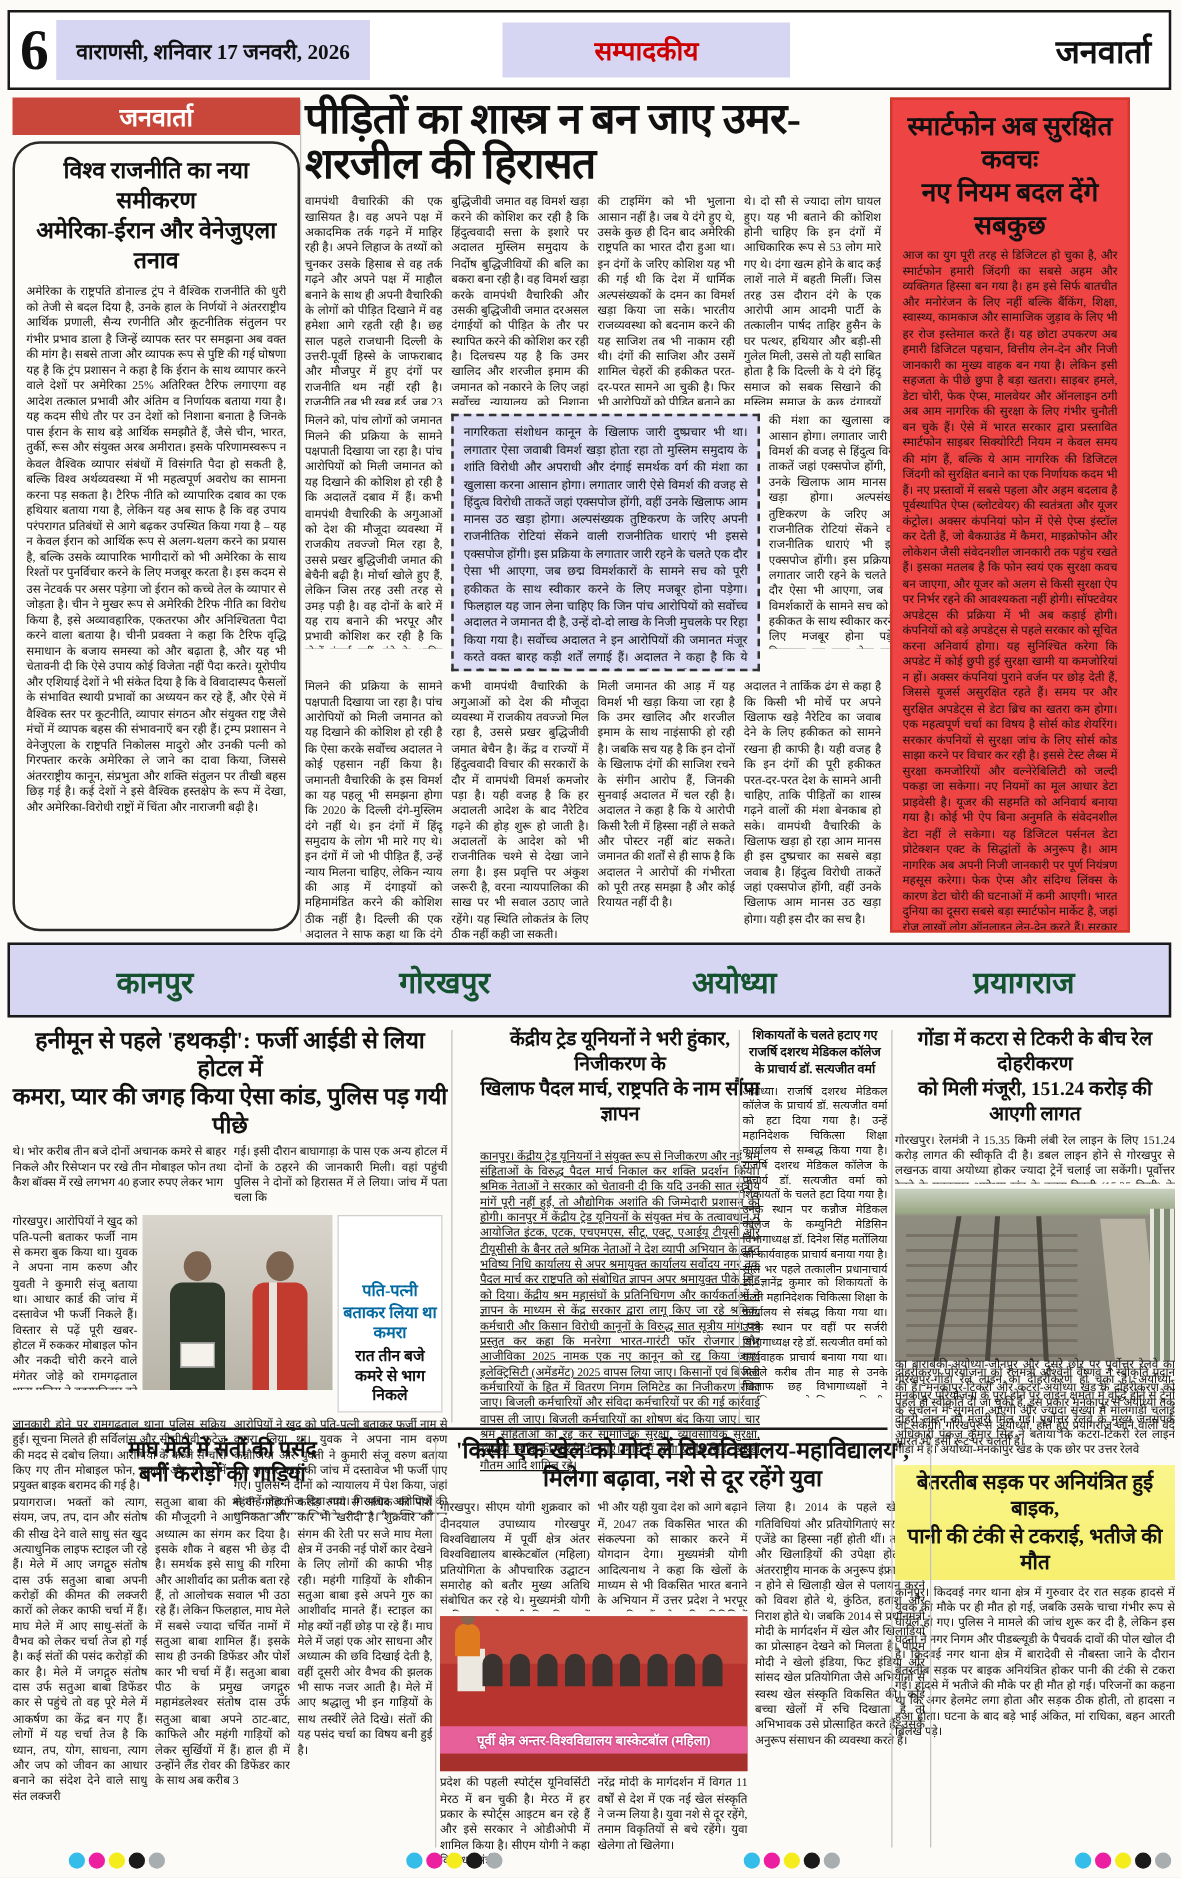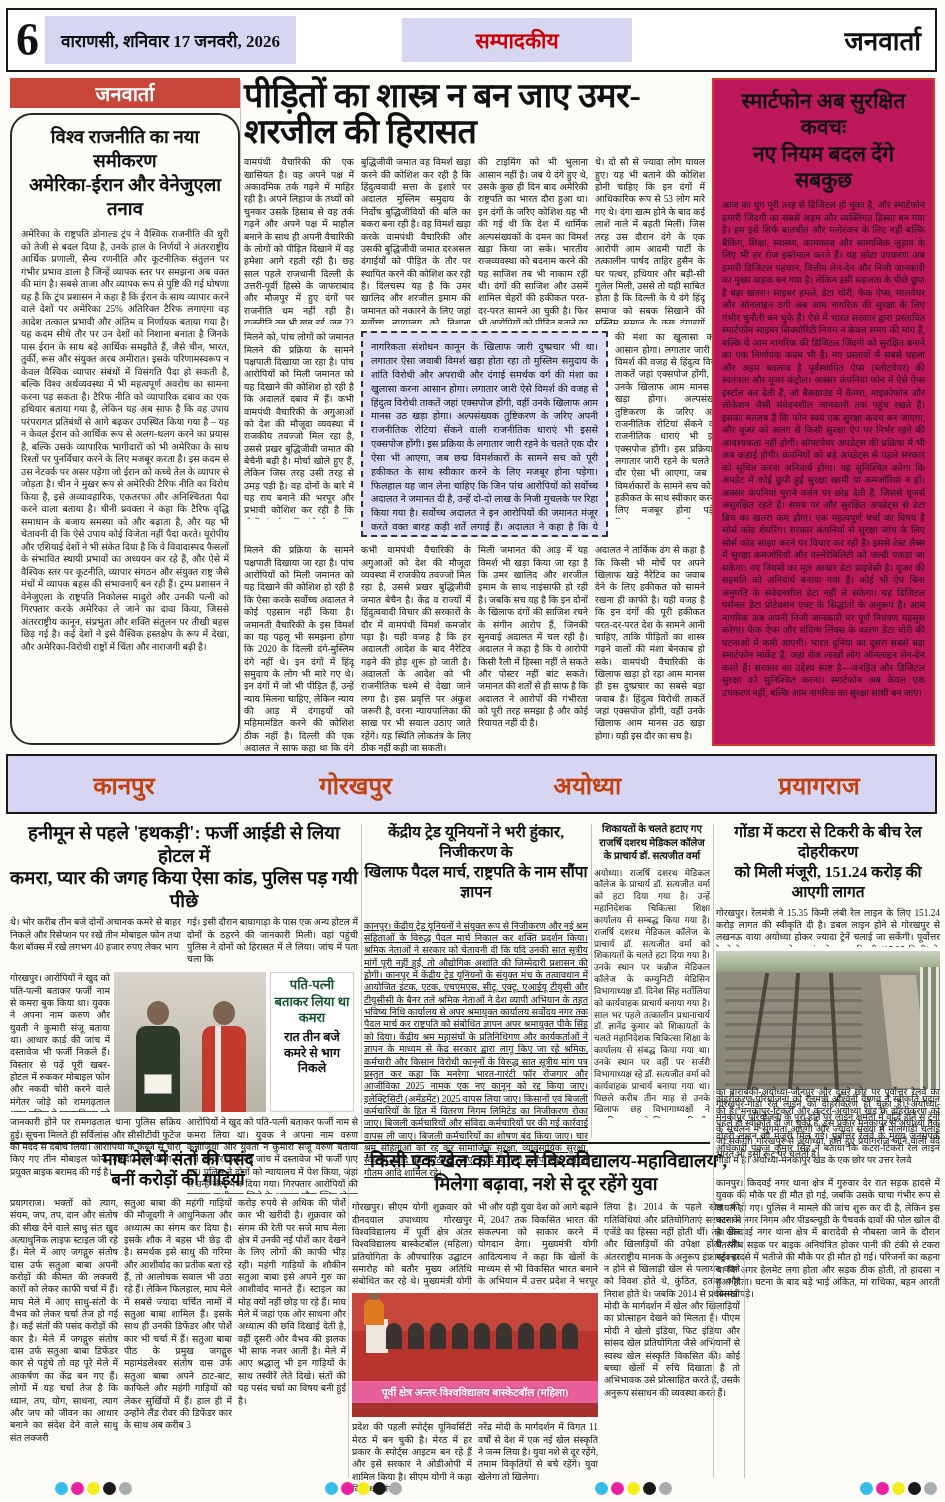--- a/index.html
+++ b/index.html
@@ -29,45 +29,45 @@
 
   
   .center-art{position:absolute; left:244px; top:78px; width:464px;}
   .center-head{font-size:34px; font-weight:bold; line-height:1.05; letter-spacing:-0.5px;}
   .center-art .row{margin-top:7px;}
   .ccol{width:110px; flex:none;}
   .quote-box{width:227px; flex:none; border:2px dashed #333; background:#dcdcf5; padding:7px 8px; font-size:9.6px; line-height:1.44; text-align:justify; overflow:hidden; font-weight:500;}
   .h170{height:168px;} .h190{height:188px;} .h248{height:246px;}
 
   
-  .phone-box{position:absolute; left:712px; top:78px; width:223px; height:668px; border:2px solid #cf3a2d; background:#be185d; padding:8px 8px; box-sizing:border-box; overflow:hidden;}
+  .phone-box{position:absolute; left:712px; top:78px; width:192px; height:668px; border:2px solid #cf3a2d; background:#ef4444; padding:8px 8px; box-sizing:border-box; overflow:hidden;}
   .phone-h{font-size:21px; font-weight:bold; text-align:center; line-height:1.25;}
   .phone-box .txt{margin-top:6px; font-size:9.4px;}
 
   
   .city-band{position:absolute; left:6px; top:754px; width:927px; height:56px; background:#d6d6f3; border:2px solid #1a1a1a; display:flex; align-items:center;}
-  .city{flex:1; text-align:center; color:#c2410c; font-size:24px; font-weight:bold;}
+  .city{flex:1; text-align:center; color:#14532d; font-size:24px; font-weight:bold;}
 
   
   .kanpur{position:absolute; left:10px; top:822px; width:348px;}
   .k-head{font-size:18.5px; font-weight:bold; text-align:center; line-height:1.22;}
   .kanpur .row{margin-top:4px;font-family:Liberation Serif, serif;}
   .kcol{flex:1;}
   .k-photo{width:152px; height:140px; flex:none; position:relative; background:linear-gradient(#d9d5cc,#b9b4a8); overflow:hidden;}
   .fig{position:absolute; bottom:0;}
   .fig .head{width:22px; height:24px; border-radius:50%; background:#7d6450; margin:0 auto 1px;}
   .fig .bodyshape{width:44px; height:86px; border-radius:10px 10px 0 0;}
   .fig-man .bodyshape{background:#2f3a2d;}
   .fig-woman .bodyshape{background:linear-gradient(90deg,#c23b2e 30%,#e9e4dd 30%,#e9e4dd 44%,#c23b2e 44%);}
   .paper-doc{position:absolute; left:8px; bottom:18px; width:26px; height:18px; background:#f4f2ea; border:1px solid #999;}
   .k-cap{width:84px; flex:none; background:#fff; border:1px solid #cfcfcf; padding:4px 3px; text-align:center; box-sizing:border-box;}
-  .k-cap-red{color:#14532d; font-weight:bold; font-size:13px; line-height:1.25;}
+  .k-cap-red{color:#0369a1; font-weight:bold; font-size:13px; line-height:1.25;margin-top:48px;}
   .k-cap-black{font-weight:bold; font-size:12.5px; line-height:1.25; margin-top:4px;}
 
-  .gorakh{position:absolute; left:364px; top:822px; width:224px;}
+  .gorakh{position:absolute; left:384px; top:822px; width:224px;}
   .g-head{font-size:15.5px; font-weight:bold; text-align:center; line-height:1.3;}
   .gorakh .txt{margin-top:17px; height:262px;text-decoration:underline;}
 
   .ayodh{position:absolute; left:594px; top:822px; width:116px;}
   .a-head{font-size:10px; font-weight:bold; text-align:center; line-height:1.35;}
   .ayodh .txt{margin-top:5px; font-size:8.9px; height:250px;}
 
   .prayag{position:absolute; left:716px; top:822px; width:224px;}
   .p-head{font-size:15.5px; font-weight:bold; text-align:center; line-height:1.3;}
   .prayag .intro{margin-top:4px; height:40px;}
@@ -269,20 +269,24 @@
         <div class="row s-below">
           <div class="scol2 txt">प्रदेश की पहली स्पोर्ट्स यूनिवर्सिटी मेरठ में बन चुकी है। मेरठ में हर प्रकार के स्पोर्ट्स आइटम बन रहे हैं और इसे सरकार ने ओडीओपी में शामिल किया है। सीएम योगी ने कहा कि प्रधानमंत्री</div>
           <div class="scol2 txt">नरेंद्र मोदी के मार्गदर्शन में विगत 11 वर्षों से देश में एक नई खेल संस्कृति ने जन्म लिया है। युवा नशे से दूर रहेंगे, तमाम विकृतियों से बचे रहेंगे। युवा खेलेगा तो खिलेगा।</div>
         </div>
       </div>
       <div class="s-right txt">लिया है। 2014 के पहले खेल की गतिविधियां और प्रतियोगिताएं सरकार के एजेंडे का हिस्सा नहीं होती थीं। तब खेल और खिलाड़ियों की उपेक्षा होती थी। अंतरराष्ट्रीय मानक के अनुरूप इंफ्रास्ट्रक्चर न होने से खिलाड़ी खेल से पलायन करने को विवश होते थे, कुंठित, हताश और निराश होते थे। जबकि 2014 से प्रधानमंत्री मोदी के मार्गदर्शन में खेल और खिलाड़ियों का प्रोत्साहन देखने को मिलता है। पीएम मोदी ने खेलो इंडिया, फिट इंडिया और सांसद खेल प्रतियोगिता जैसे अभियानों से स्वस्थ खेल संस्कृति विकसित की। कोई बच्चा खेलों में रुचि दिखाता है तो अभिभावक उसे प्रोत्साहित करते हैं, उसके अनुरूप संसाधन की व्यवस्था करते हैं।</div>
     </div>
   </div>
 
   <div class="bike">
+    <div class="bike-head">
+      <div>बेतरतीब सड़क पर अनियंत्रित हुई बाइक,</div>
+      <div>पानी की टंकी से टकराई, भतीजे की मौत</div>
+    </div>
     <div class="txt">कानपुर। किदवई नगर थाना क्षेत्र में गुरुवार देर रात सड़क हादसे में युवक की मौके पर ही मौत हो गई, जबकि उसके चाचा गंभीर रूप से घायल हो गए। पुलिस ने मामले की जांच शुरू कर दी है, लेकिन इस घटना ने नगर निगम और पीडब्ल्यूडी के पैचवर्क दावों की पोल खोल दी है। किदवई नगर थाना क्षेत्र में बारादेवी से नौबस्ता जाने के दौरान बेतरतीब सड़क पर बाइक अनियंत्रित होकर पानी की टंकी से टकरा गई। हादसे में भतीजे की मौके पर ही मौत हो गई। परिजनों का कहना था कि अगर हेलमेट लगा होता और सड़क ठीक होती, तो हादसा न हुआ होता। घटना के बाद बड़े भाई अंकित, मां राधिका, बहन आरती बिलख पड़े।</div>
   </div>
 
   <div class="txt" style="position:absolute; left:716px; top:1086px; width:224px; height:82px;">का बाराबंकी-अयोध्या-जौनपुर और दूसरे छोर पर पूर्वोत्तर रेलवे का गोरखपुर-गोंडा रेल लाइन का दोहरीकरण हो चुका है। अयोध्या-मनकापुर परियोजना के पूरा होने पर लाइन क्षमता में वृद्धि होने से ट्रेनों के संचलन में सुगमता आएगी और ज्यादा संख्या में मालगाड़ी चलाई जा सकेंगी। गोरखपुर से अयोध्या, होते हुए प्रयागराज जाने वाली वंदे भारत भी इसी रूट पर चलती है।</div>
 
   <div class="vline" style="left:240px; top:80px; height:666px;"></div>
   <div class="vline" style="left:361px; top:824px; height:314px;"></div>
   <div class="vline" style="left:591px; top:824px; height:314px;"></div>
   <div class="vline" style="left:713px; top:824px; height:654px;"></div>
   <div class="vline" style="left:348px; top:1152px; height:326px;"></div>

